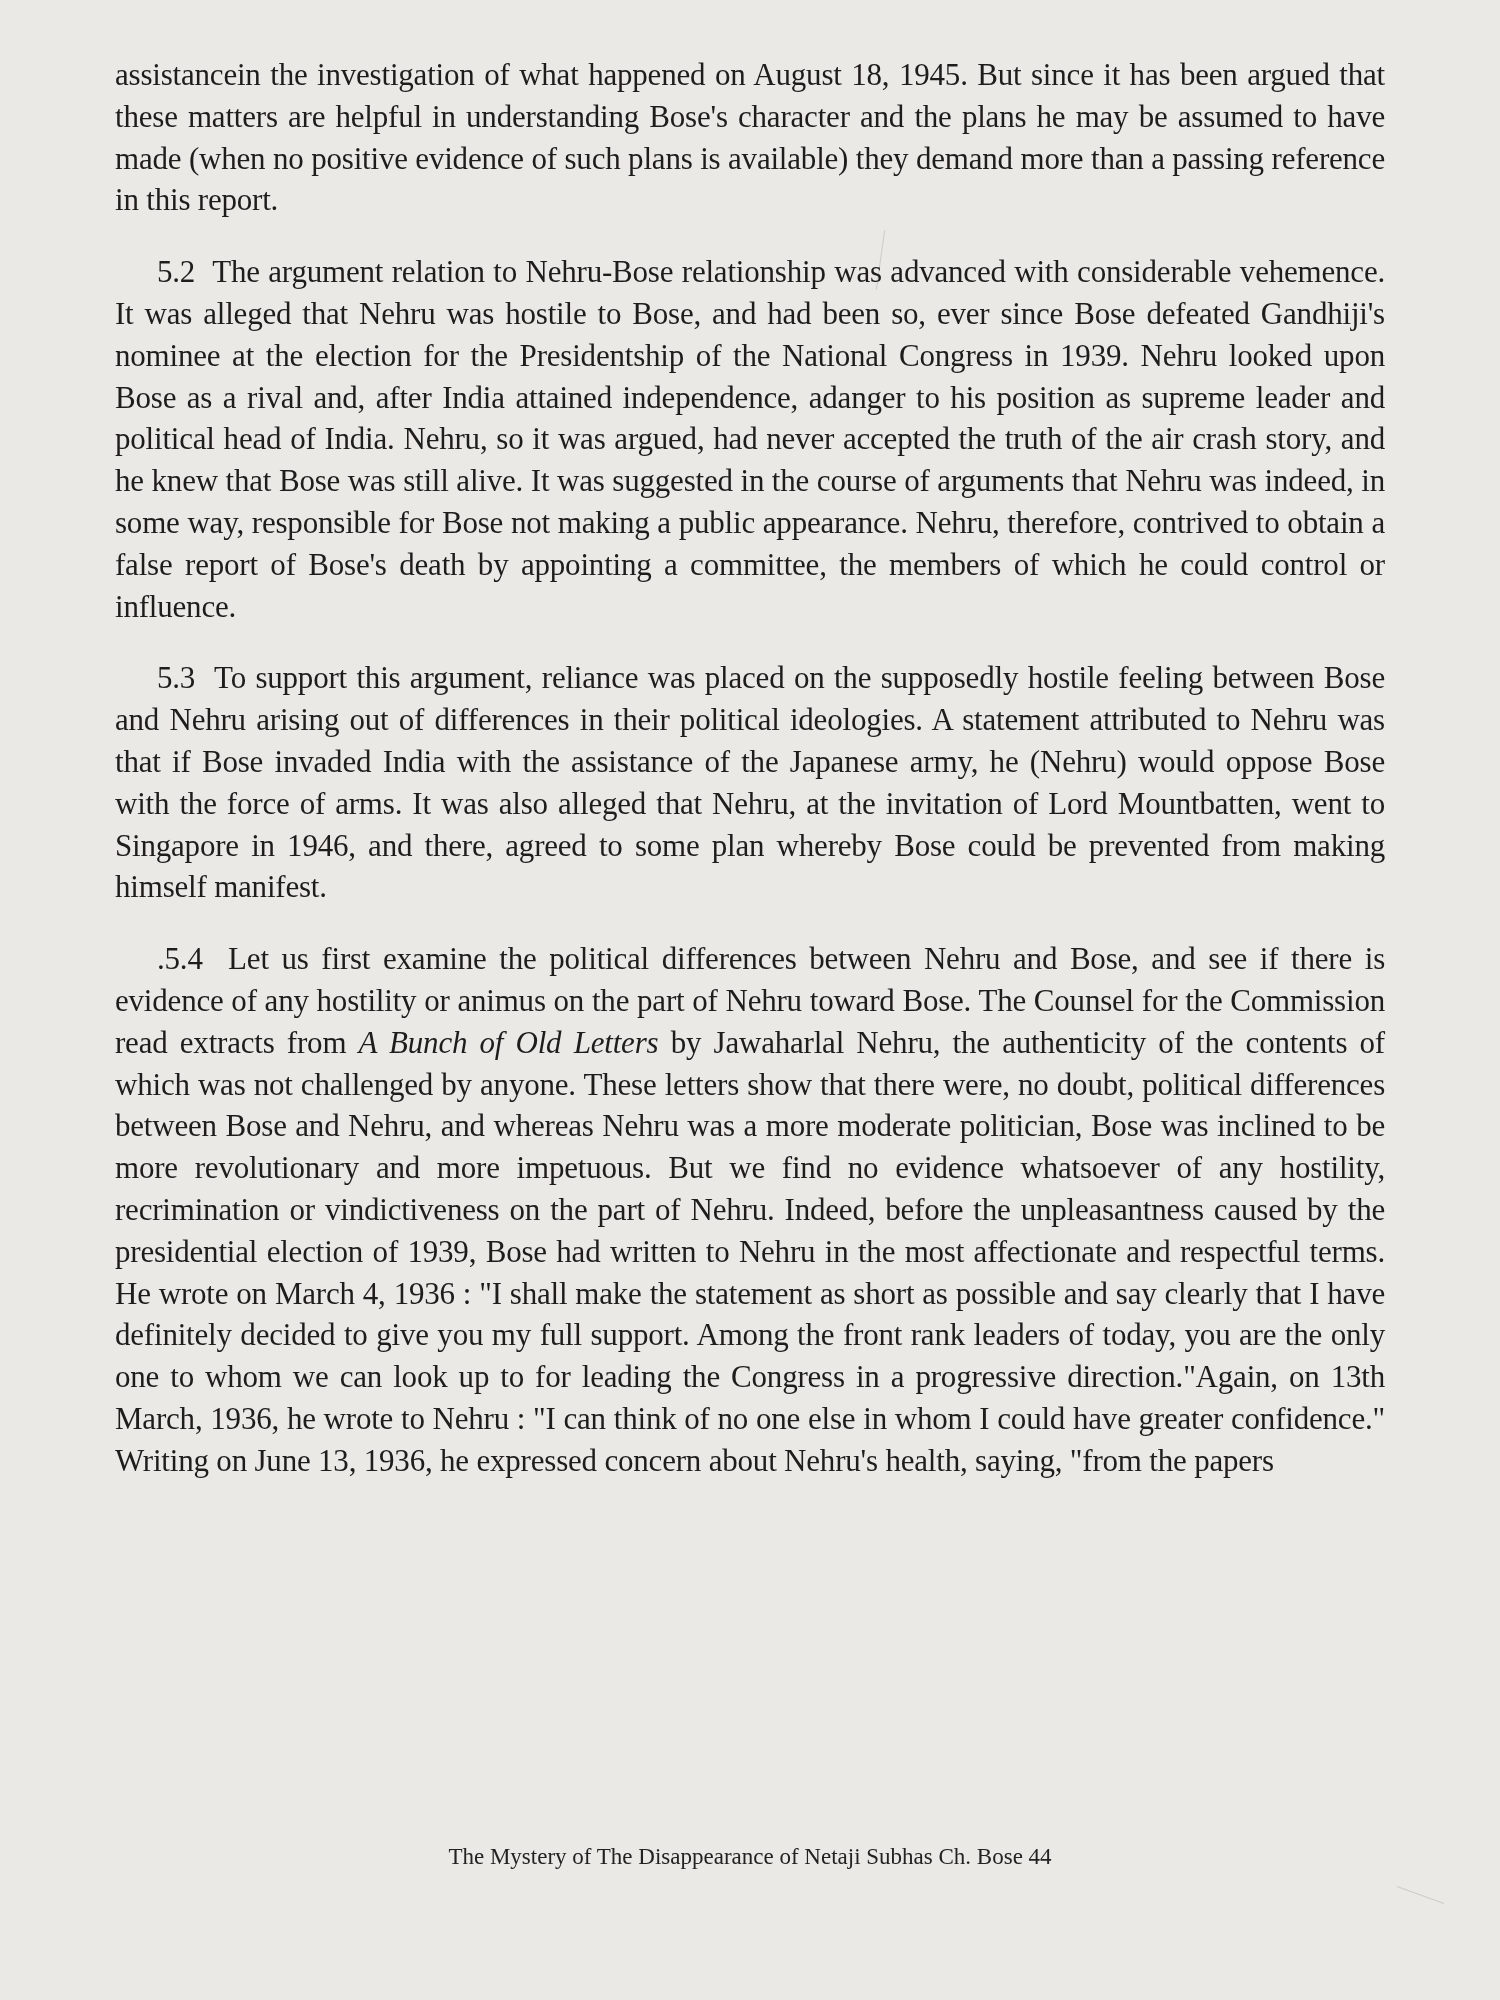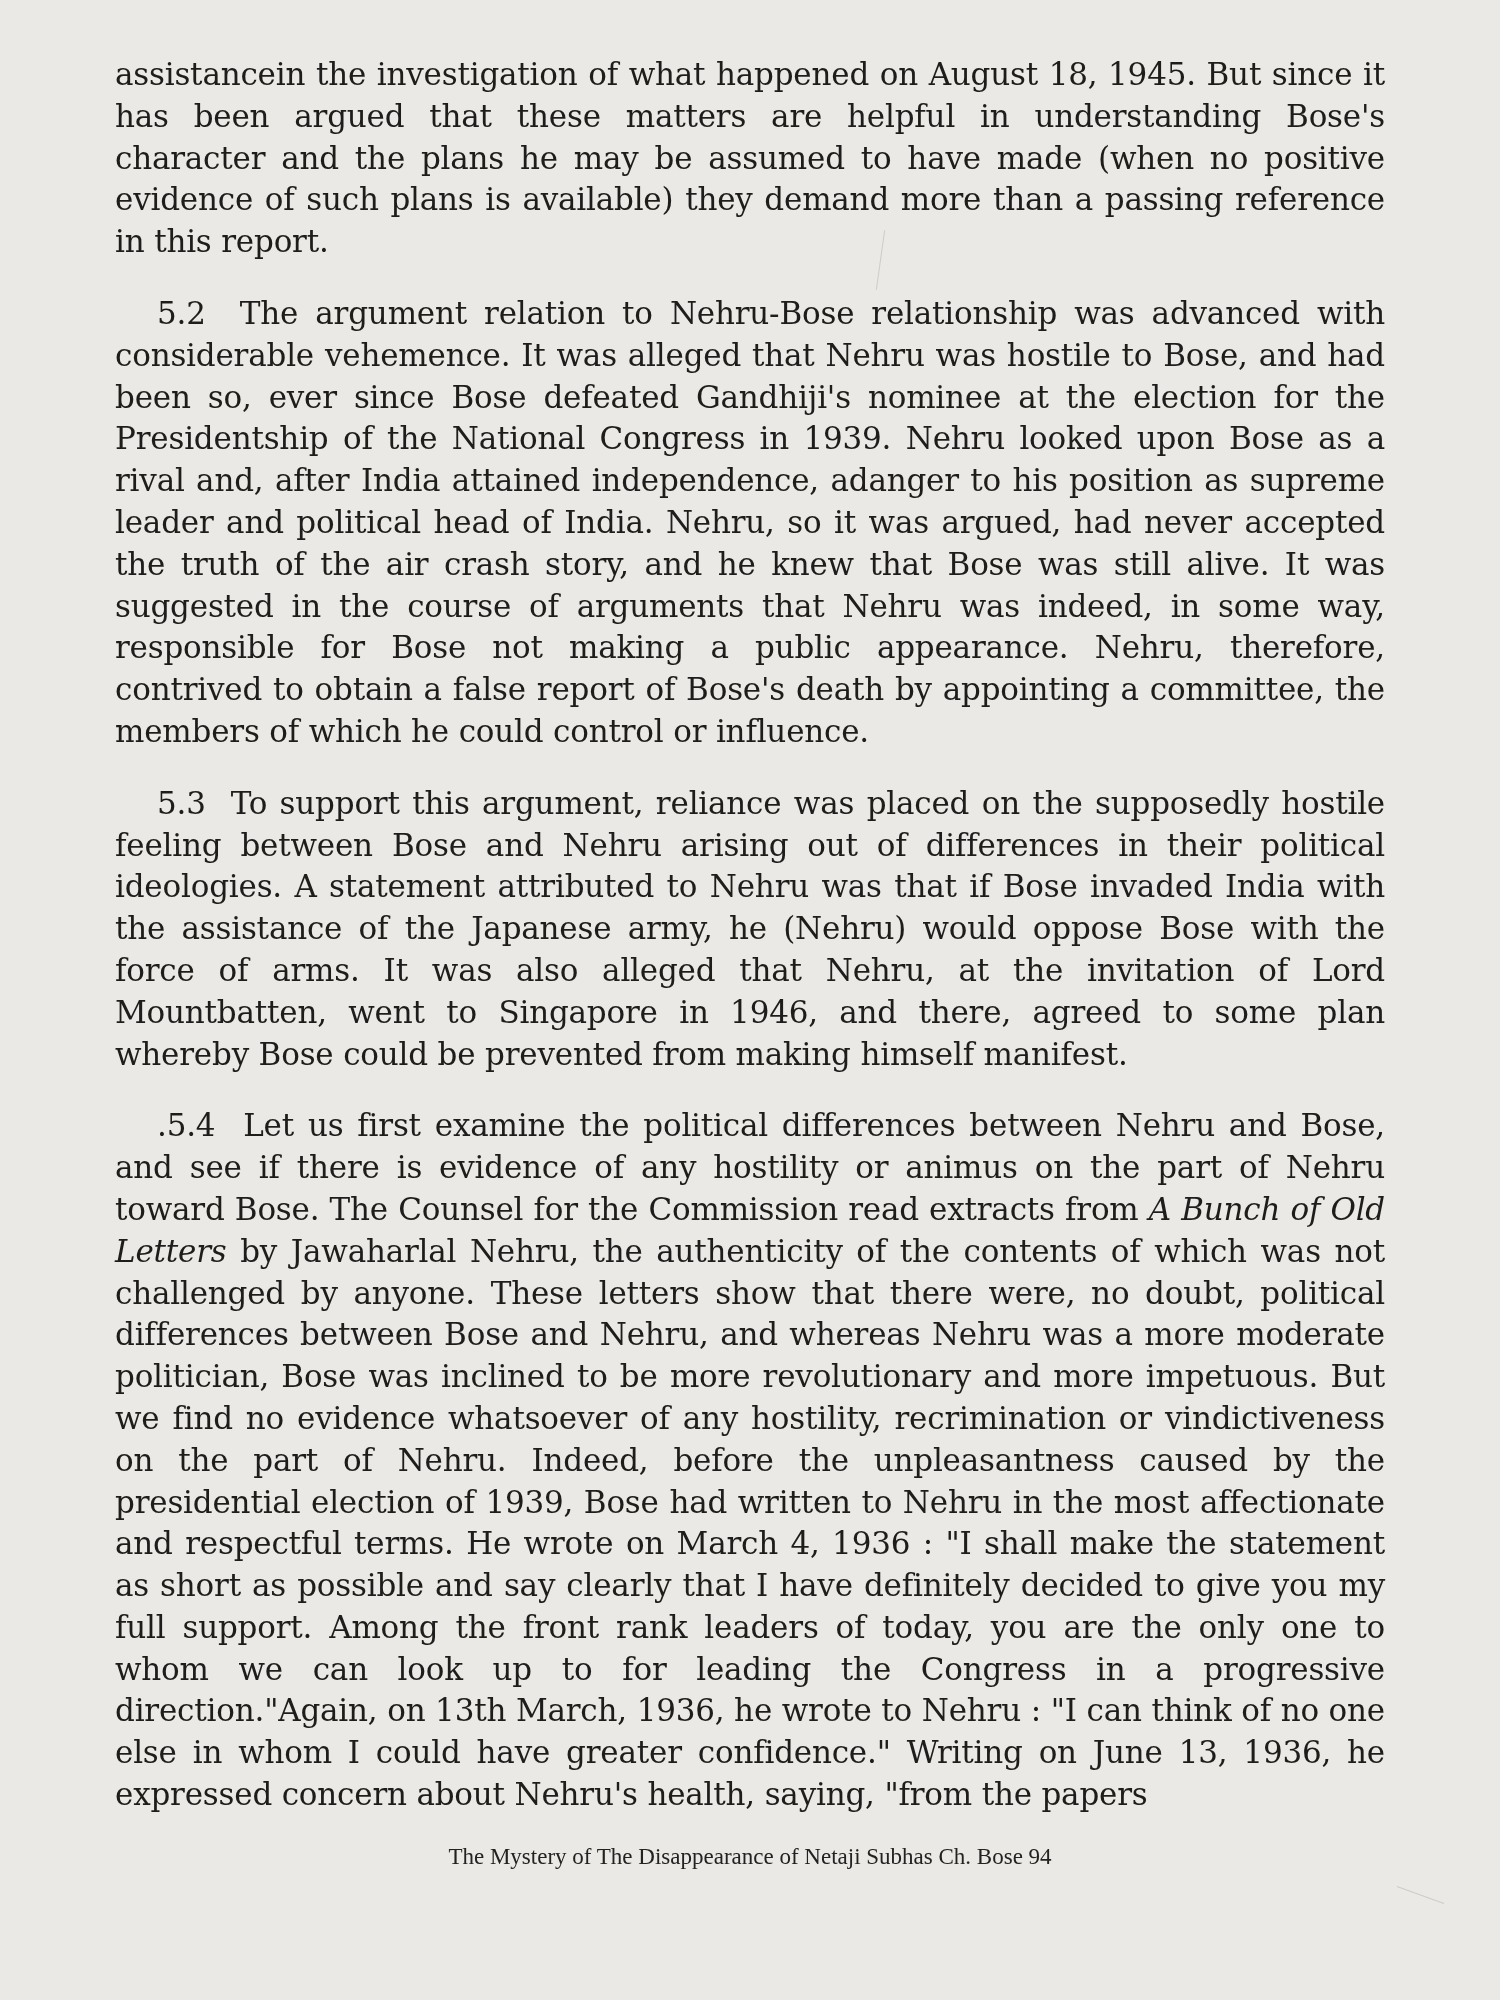--- a/index.html
+++ b/index.html
@@ -21,20 +21,21 @@
       font-family: "DejaVu Serif", "Liberation Serif", serif;
       font-size: 31px;
       line-height: 41.8px;
       color: #1f1d1c;
       text-align: justify;
       letter-spacing: -0.2px;
     }
     .para {
       margin: 0 0 13px 0;
       text-indent: 0;
+      font-family: Liberation Serif, serif;
     }
     .para.indented {
       text-indent: 42px;
       margin-top: 30px;
     }
     .para-num {
       display: inline;
     }
     .para-num::after {
       content: "\00a0\00a0";
@@ -79,13 +80,13 @@
   </p>
 
   <p class="para indented gap-extra">
     <span class="para-num">.5.4</span><span>Let us first examine the political differences between Nehru and Bose, and see if there is evidence of any hostility or animus on the part of Nehru toward Bose. The Counsel for the Commission read extracts from </span><em>A Bunch of Old Letters</em><span> by Jawaharlal Nehru, the authenticity of the contents of which was not challenged by anyone. These letters show that there were, no doubt, political differences between Bose and Nehru, and whereas Nehru was a more moderate politician, Bose was inclined to be more revolutionary and more impetuous. But we find no evidence whatsoever of any hostility, recrimination or vindictiveness on the part of Nehru. Indeed, before the unpleasantness caused by the presidential election of 1939, Bose had written to Nehru in the most affectionate and respectful terms. He wrote on March 4, 1936 : "I shall make the statement as short as possible and say clearly that I have definitely decided to give you my full support. Among the front rank leaders of today, you are the only one to whom we can look up to for leading the Congress in a progressive direction."Again, on 13th March, 1936, he wrote to Nehru : "I can think of no one else in whom I could have greater confidence." Writing on June 13, 1936, he expressed concern about Nehru's health, saying, "from the papers</span>
   </p>
 </div>
 
 <div class="scratch" style="left:880px; top:230px; height:60px; transform:rotate(8deg);"></div>
 <div class="scratch" style="left:1420px; top:1870px; height:50px; transform:rotate(-70deg);"></div>
 
-<div class="footer">The Mystery of The Disappearance of Netaji Subhas Ch. Bose 94</div>
+<div class="footer">The Mystery of The Disappearance of Netaji Subhas Ch. Bose 44</div>
 
 </body></html>

